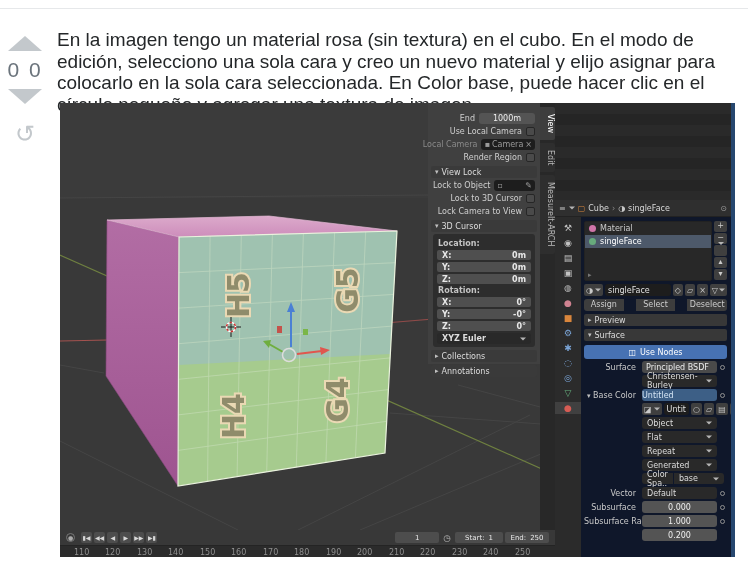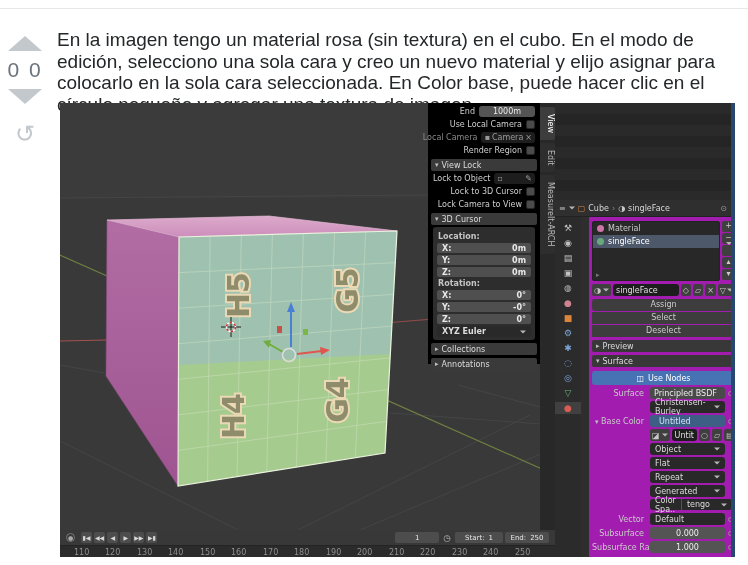--- a/index.html
+++ b/index.html
@@ -14,21 +14,21 @@
   .vote-count { font-size:21px; color:#6b747c; margin:7px 0; letter-spacing:2px; }
   .history { font-size:24px; color:#c3c8cc; margin-top:18px; line-height:1; cursor:pointer; }
 
   .qtext { position:absolute; left:57px; top:29px; width:672px; font-size:19px; line-height:21.5px; color:#242729; }
 
   
   .blender { position:absolute; left:60px; top:103px; width:675px; height:454px; background:#2b2b2b; font-family:"DejaVu Sans", sans-serif; overflow:hidden; }
   .viewport { position:absolute; left:0; top:0; }
 
   
-  .npanel { position:absolute; left:368px; top:0; width:112px; height:261px; background:#000000; padding-top:1px; font-size:8px; color:#cfcfcf; }
+  .npanel { position:absolute; left:368px; top:0; width:112px; height:261px; background:#404040; padding-top:8px; font-size:8px; color:#cfcfcf; }
   .nrow { height:12px; margin:1px 5px; display:flex; align-items:center; justify-content:flex-end; gap:4px; }
   .nlabel { color:#cfcfcf; white-space:nowrap; }
   .nlabel.dim { color:#8a8a8a; }
   .cb { width:9px; height:9px; background:#4a4a4a; border:1px solid #262626; border-radius:2px; flex:none; }
   .gf { background:#545454; border-radius:3px; color:#ededed; height:11px; display:flex; align-items:center; justify-content:center; }
   .df { background:#1d1d1d; border-radius:3px; color:#9a9a9a; height:11px; display:flex; align-items:center; padding:0 3px; gap:2px; }
   .phdr { height:12px; margin:3px 3px 1px 3px; background:#3a3a3a; border-radius:2px; color:#dddddd; display:flex; align-items:center; padding:0 4px; gap:3px; }
   .caret { font-size:7px; color:#c0c0c0; }
   .nbox { background:#2d2d2d; border-radius:3px; margin:2px 5px; padding:3px 4px;font-weight:bold; }
   .nbox .sec { color:#c4c4c4; margin:2px 0 2px 1px; }
@@ -44,43 +44,43 @@
 
   
   .props { position:absolute; left:495px; top:0; width:176px; height:454px; background:#2e2e2e; }
   .outliner { position:absolute; left:0; top:0; width:176px; height:97px;
     background:repeating-linear-gradient(#2a2a2a 0 11px, #252525 11px 22px); }
   .phead { position:absolute; left:0; top:97px; width:176px; height:17px; background:#2f2f2f; border-bottom:1px solid #222; display:flex; align-items:center; padding:0 4px; gap:3px; font-size:8px; color:#d8d8d8; }
   .phead .ico { color:#c2c2c2; font-size:8px; }
   .ptabs { position:absolute; left:0; top:114px; width:26px; height:340px; background:#2b2b2b; display:flex; flex-direction:column; align-items:center; padding-top:5px; gap:3px; }
   .pti { width:26px; height:12px; display:flex; align-items:center; justify-content:center; font-size:9px; color:#c2c2c2; cursor:pointer; }
   .pti.sel { background:#404040; }
-  .pcontent { position:absolute; left:34px; top:114px; width:150px; height:340px; background:#a21caf; padding:4px 4px 0 3px; font-size:8px; color:#d6d6d6; }
+  .pcontent { position:absolute; left:26px; top:114px; width:150px; height:340px; background:#0f172a; padding:4px 4px 0 3px; font-size:8px; color:#d6d6d6; }
   .slotarea { display:flex; gap:2px; }
   .slotlist { flex:1; background:#282828; border:1px solid #222; border-radius:2px; height:60px; overflow:hidden; position:relative; }
   .slotrow { height:13px; display:flex; align-items:center; gap:4px; padding:0 4px; color:#cccccc; cursor:pointer; }
   .slotrow.sel { background:#4d596a; color:#ffffff; }
   .dot { width:7px; height:7px; border-radius:50%; flex:none; }
   .slotside { width:13px; display:flex; flex-direction:column; gap:1px; }
   .sbtn { height:11px; background:#3f3f3f; border-radius:2px; color:#cccccc; font-size:8px; line-height:10px; text-align:center; cursor:pointer; }
   .dbrow { display:flex; gap:2px; margin-top:3px; align-items:center; }
   .ibtn { background:#3f3f3f; border-radius:2px; height:12px; display:flex; align-items:center; justify-content:center; color:#c8c8c8; font-size:8px; padding:0 2px; cursor:pointer; }
-  .asg { display:flex; gap:1px; margin-top:3px;flex-direction:column; }
+  .asg { display:flex; gap:12px; margin-top:3px; }
   .asg .b { flex:1; height:12px; background:#3d3d3d; color:#cccccc; text-align:center; line-height:12px; cursor:pointer; }
   .asg .b:first-child { border-radius:3px 0 0 3px; }
   .asg .b:last-child { border-radius:0 3px 3px 0; }
   .psec { height:12px; margin-top:3px; background:#383838; border-radius:2px; display:flex; align-items:center; gap:3px; padding:0 4px; color:#dcdcdc; }
   .usenodes { height:14px; margin-top:4px; background:#4772b3; border-radius:3px; color:#ffffff; display:flex; align-items:center; justify-content:center; gap:4px; cursor:pointer; }
   .prow { display:flex; align-items:center; margin-top:2px; height:12px; }
   .plabel { width:58px; text-align:right; padding-right:6px; color:#c9c9c9; white-space:nowrap; overflow:hidden; flex:none; }
   .pfield { flex:1; height:12px; }
   .pdot { width:10px; flex:none; display:flex; justify-content:center; }
   .pdot i { width:5px; height:5px; border:1px solid #909090; border-radius:50%; }
   .slider { background:#545454; border-radius:3px; color:#efefef; display:flex; align-items:center; justify-content:center; height:12px; }
-  .bluefield { background:#3d5f86; border-radius:3px; color:#d5e5f5; display:flex; align-items:center; padding:0 9px; height:12px; }
+  .bluefield { background:#3d5f86; border-radius:3px; color:#d5e5f5; display:flex; align-items:center; padding:0 0; height:12px; }
   .grayfield { background:#4a4a4a; border-radius:3px; color:#ececec; display:flex; align-items:center; padding:0 4px; height:12px; }
   .imgrow { display:flex; gap:2px; align-items:center; height:12px; }
   .blueedge { position:absolute; left:671px; top:0; width:4px; height:454px; background:#26476f; }
 
   
   .timeline { position:absolute; left:0; top:427px; width:495px; height:27px; }
   .tl-head { height:15px; background:#383838; display:flex; align-items:center; padding:0 6px; gap:2px; }
   .pbtn { min-width:11px; height:11px; background:#4d4d4d; border-radius:2px; color:#d8d8d8; font-size:6px; display:flex; align-items:center; justify-content:center; padding:0 1px; cursor:pointer; }
   .pbtn.rec { background:transparent; border:1px solid #777; border-radius:50%; width:9px; min-width:9px; height:9px; margin-right:4px; color:#aaa; }
   .tl-spacer { flex:1; }
@@ -428,21 +428,21 @@
               <span>Generated</span>
               <span class="chev"></span>
             </span>
           <span class="pdot"></span>
         </div>
         <div class="prow">
           <span class="plabel"></span>
           <span class="pfield" style="display:flex;gap:1px">
             <span class="dd" style="flex:1;border-radius:3px 0 0 3px">Color Spa..</span>
             <span class="dd" style="width:50px;border-radius:0 3px 3px 0">
-                <span>tengo</span>
+                <span>base</span>
                 <span class="chev"></span>
               </span>
           </span>
           <span class="pdot"></span>
         </div>
         <div class="prow">
           <span class="plabel">Vector</span>
           <span class="pfield dd">
               <span>Default</span>
             </span>
@@ -456,20 +456,25 @@
           <span class="pdot">
               <i></i>
             </span>
         </div>
         <div class="prow">
           <span class="plabel">Subsurface Radius</span>
           <span class="pfield slider">1.000</span>
           <span class="pdot">
               <i></i>
             </span>
+        </div>
+        <div class="prow">
+          <span class="plabel"></span>
+          <span class="pfield slider">0.200</span>
+          <span class="pdot"></span>
         </div>
       </div>
 
       <div class="blueedge" style="left:176px;width:0"></div>
     </div>
 
     <div class="timeline">
       <div class="tl-head">
         <span class="pbtn rec">●</span>
         <span class="pbtn">▮◀</span>

